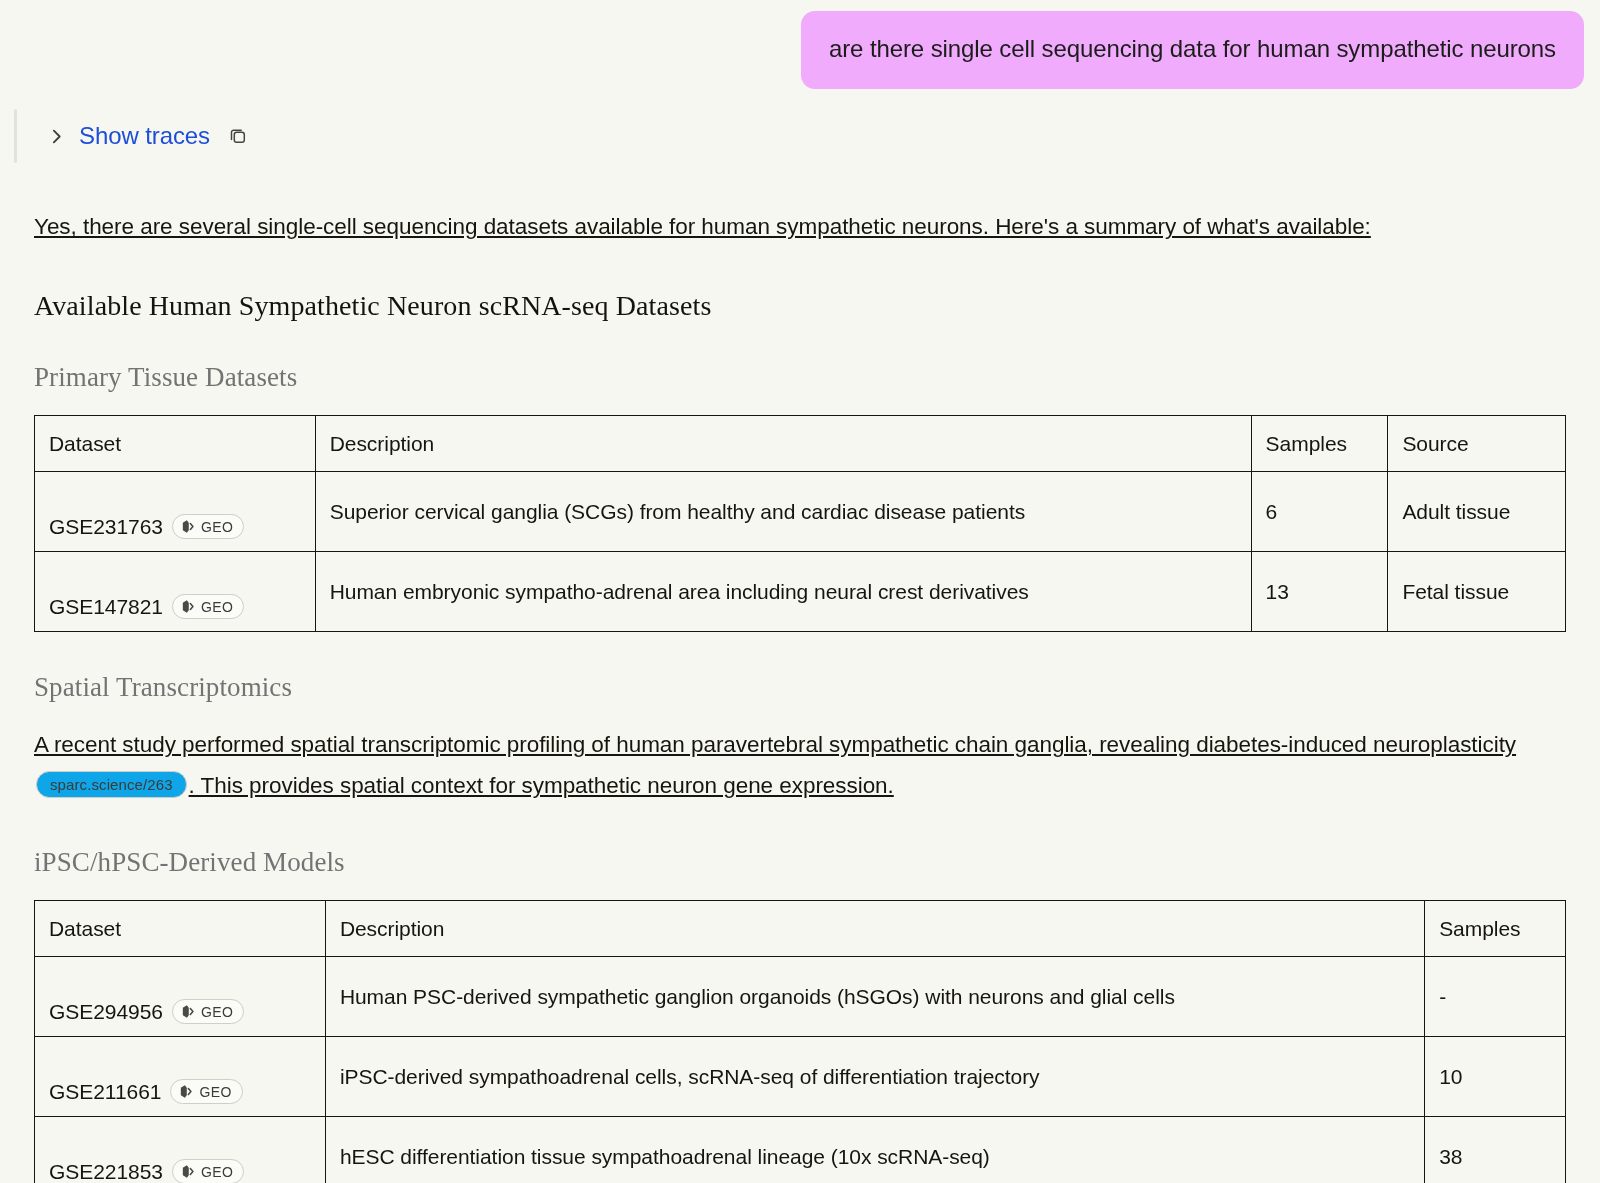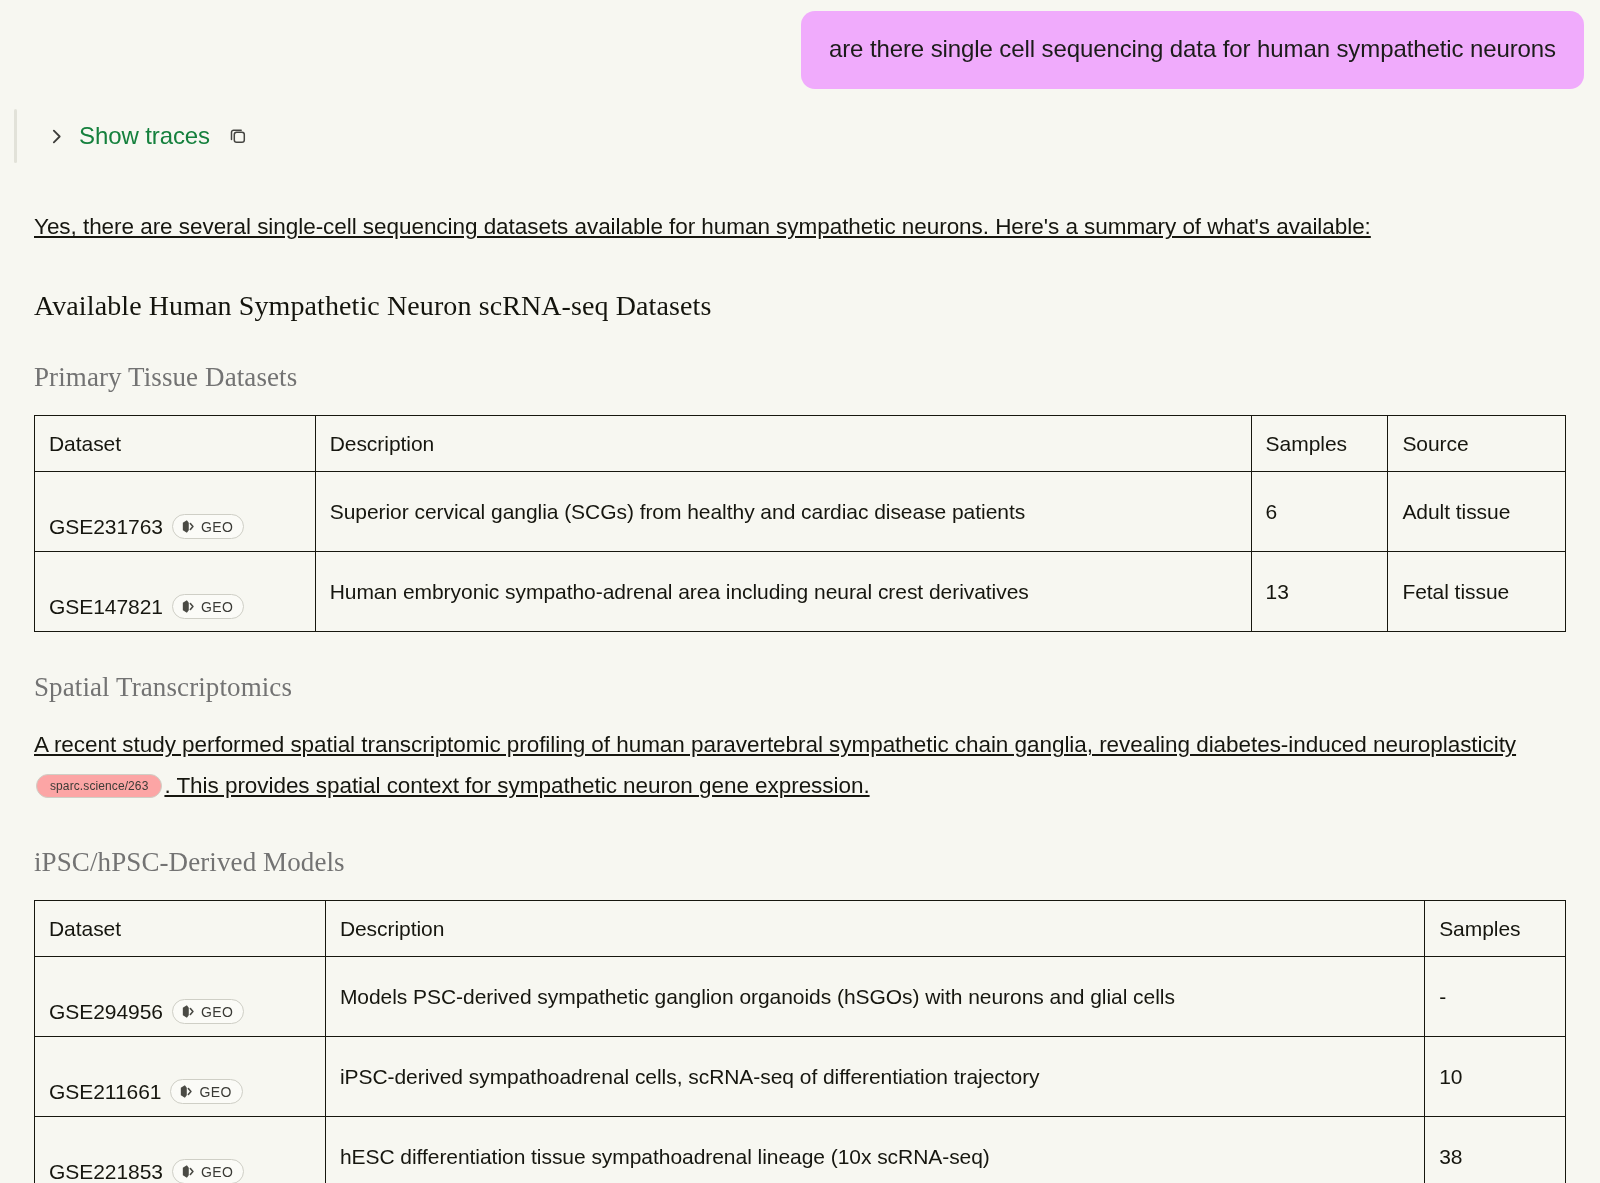--- a/index.html
+++ b/index.html
@@ -58,21 +58,21 @@
     padding-left: 16px;
   }
   .chev-icon {
     width: 17px;
     height: 17px;
     display: block;
     flex: none;
   }
   .traces-label {
     font-size: 24px;
-    color: #15803d;
+    color: #1d4ed8;
     letter-spacing: -0.1px;
   }
   .copy-icon {
     width: 20px;
     height: 20px;
     display: block;
     flex: none;
     margin-left: 4px;
     opacity: 0.88;
   }
@@ -175,23 +175,23 @@
     letter-spacing: 0.4px;
     color: #3b3b36;
   }
 
   
   .cite-chip {
     display: inline-flex;
     align-items: center;
     border: 1.2px solid #cfcfc6;
     border-radius: 999px;
-    background: #fca5a5;
+    background: #0ea5e9;
     padding: 5px 13px;
-    font-size: 12px;
+    font-size: 15px;
     color: #3b3b36;
     line-height: 1;
     vertical-align: 3px;
     margin: 0 2px;
     letter-spacing: 0.1px;
   }
 </style>
 </head>
 <body>
 
@@ -302,21 +302,21 @@
             <span class="ds-id">GSE294956</span>
             <span class="geo-badge">
               <svg class="geo-glyph" viewBox="0 0 16 16">
                 <path d="M7.4 2.2 L3.6 4.4 L3.6 11.6 L7.4 13.8 L9.2 11.6 L9.2 4.4 Z" fill="#4a4a44"></path>
                 <path d="M10.7 5.2 L13.1 8 L10.7 10.8" fill="none" stroke="#4a4a44" stroke-width="1.5" stroke-linecap="round" stroke-linejoin="round"></path>
               </svg>
               <span class="geo-text">GEO</span>
             </span>
           </span>
         </td>
-        <td>Models PSC-derived sympathetic ganglion organoids (hSGOs) with neurons and glial cells</td>
+        <td>Human PSC-derived sympathetic ganglion organoids (hSGOs) with neurons and glial cells</td>
         <td>-</td>
       </tr>
       <tr>
         <td>
           <span class="ds-cell">
             <span class="ds-id">GSE211661</span>
             <span class="geo-badge">
               <svg class="geo-glyph" viewBox="0 0 16 16">
                 <path d="M7.4 2.2 L3.6 4.4 L3.6 11.6 L7.4 13.8 L9.2 11.6 L9.2 4.4 Z" fill="#4a4a44"></path>
                 <path d="M10.7 5.2 L13.1 8 L10.7 10.8" fill="none" stroke="#4a4a44" stroke-width="1.5" stroke-linecap="round" stroke-linejoin="round"></path>

